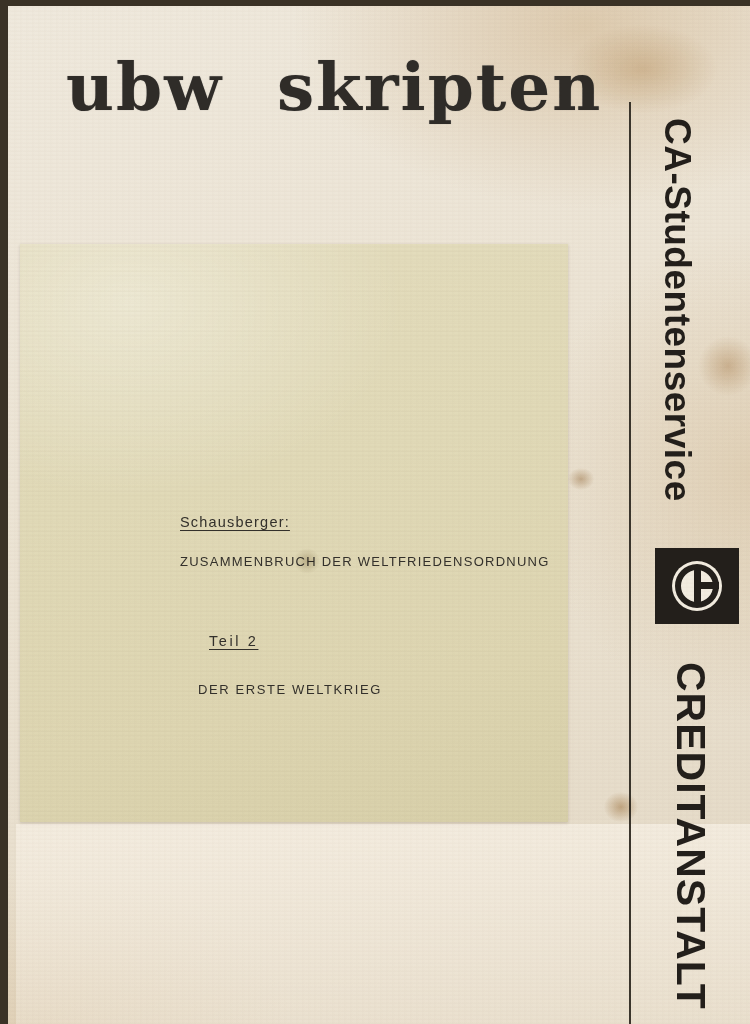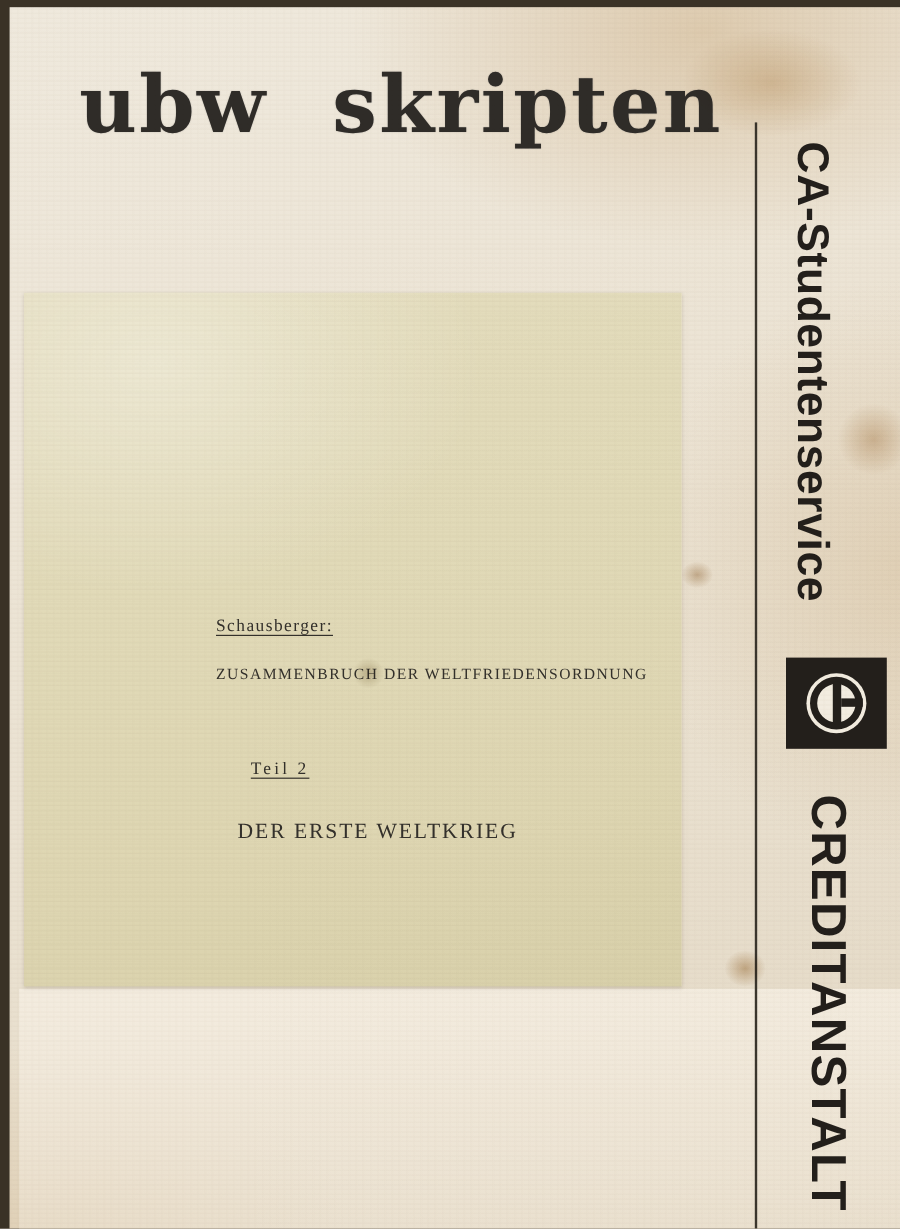--- a/index.html
+++ b/index.html
@@ -154,30 +154,30 @@
   .label-sheet::after {
     content: "";
     position: absolute;
     inset: 0;
     background: repeating-linear-gradient(0deg, rgba(130,116,80,0.02) 0px, rgba(130,116,80,0.02) 1px, rgba(0,0,0,0) 2px, rgba(0,0,0,0) 5px);
     pointer-events: none;
   }
   .typed {
     position: absolute;
     color: #33302b;
-    font-family: Liberation Serif, serif;
+    font-family: Liberation Sans, sans-serif;
     font-size: 13.5px;
     letter-spacing: 1.6px;
     white-space: nowrap;
   }
   .typed.u { text-decoration: underline; text-underline-offset: 3px; }
   .t-author   { left: 172px; top: 508px; font-size: 14.5px; letter-spacing: 1.2px; }
   .t-title    { left: 172px; top: 548px; font-size: 13px;   letter-spacing: 1.25px; }
   .t-part     { left: 172px; top: 627px; font-size: 14.5px; letter-spacing: 2.6px; margin-left: 29px; }
-  .t-subtitle { left: 190px; top: 676px; font-size: 18px;   letter-spacing: 1.6px; }
+  .t-subtitle { left: 190px; top: 676px; font-size: 13px;   letter-spacing: 1.6px; }
 
   
   .spot {
     position: absolute;
     border-radius: 50%;
     pointer-events: none;
     mix-blend-mode: multiply;
   }
 </style>
 </head>

